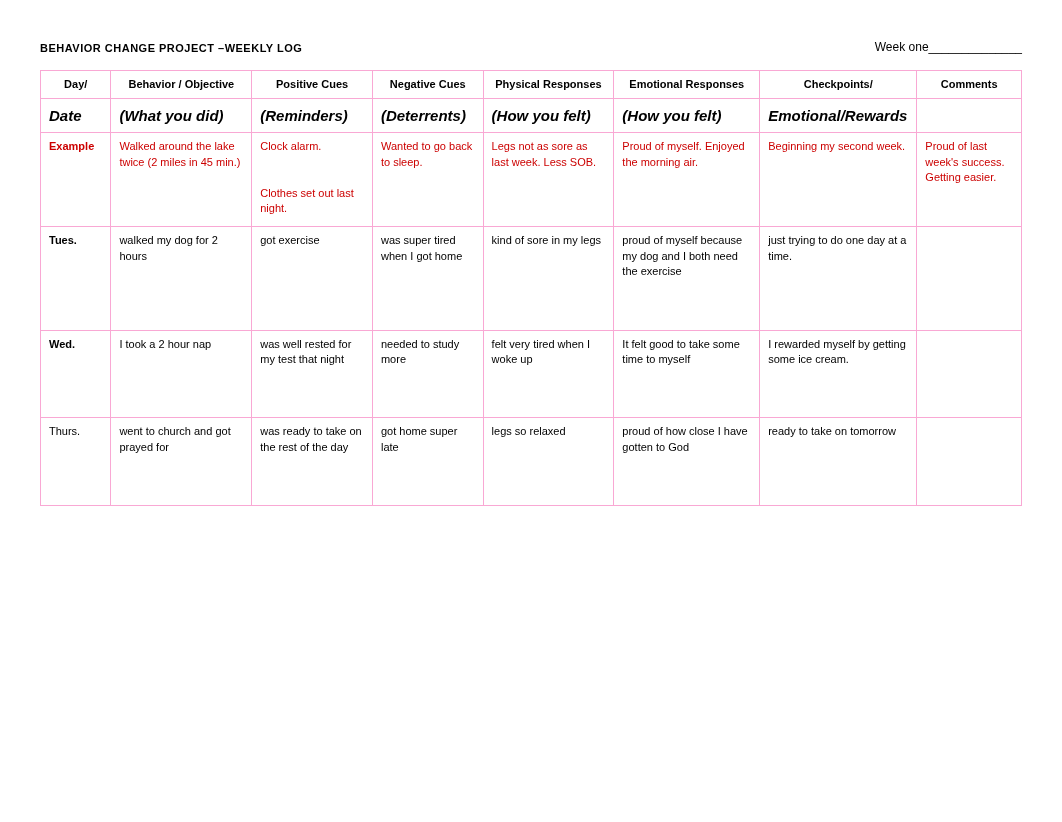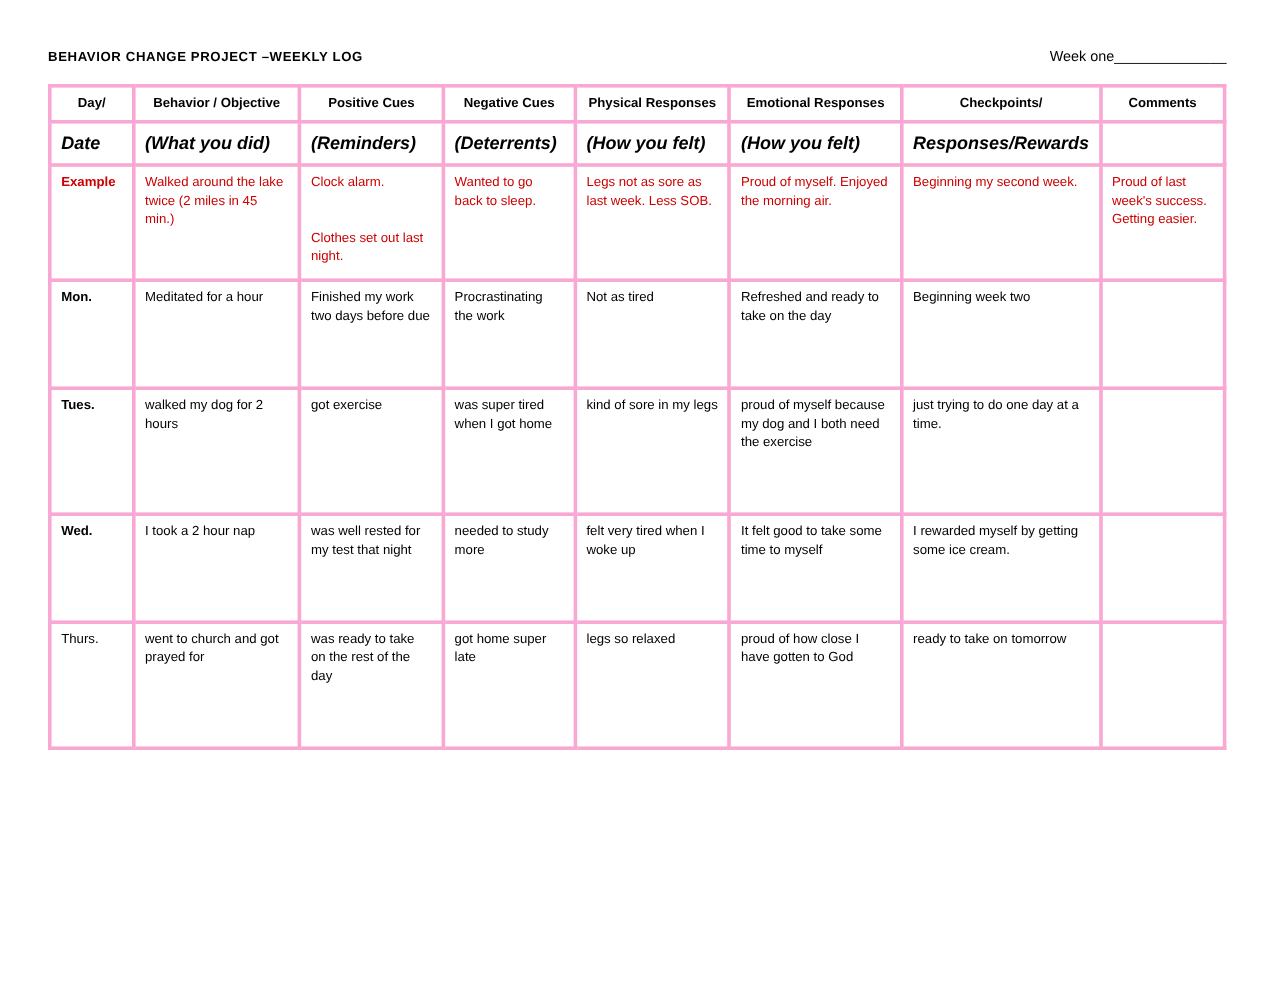--- a/index.html
+++ b/index.html
@@ -27,21 +27,21 @@
     }
     .week-label {
       font-size: 12px;
     }
     table {
       width: 100%;
       border-collapse: collapse;
       font-size: 11px;
     }
     th, td {
-      border: 3px solid #f9a8d4;
+      border: 1px solid #f9a8d4;
       padding: 6px 8px;
       vertical-align: top;
       line-height: 1.4;
     }
     thead th {
       font-weight: bold;
       font-size: 11px;
     }
     .subheader td {
       font-style: italic;
@@ -78,44 +78,34 @@
       <th class="col-check">Checkpoints/</th>
       <th class="col-comments">Comments</th>
     </tr>
     <tr class="subheader">
       <td>Date</td>
       <td>(What you did)</td>
       <td>(Reminders)</td>
       <td>(Deterrents)</td>
       <td>(How you felt)</td>
       <td>(How you felt)</td>
-      <td>Responses/Rewards</td>
+      <td>Emotional/Rewards</td>
       <td></td>
     </tr>
   </thead>
   <tbody id="table-body">
   <tr style="min-height: 80px;">
         <td style="color: rgb(204, 0, 0); font-weight: bold; vertical-align: top; min-height: 80px; padding-bottom: 10px;">Example</td>
         <td style="color: rgb(204, 0, 0); vertical-align: top; min-height: 80px; padding-bottom: 10px;">Walked around the lake twice (2 miles in 45 min.)</td>
         <td style="color: rgb(204, 0, 0); vertical-align: top; min-height: 80px; padding-bottom: 10px;">Clock alarm.<br><br><br>Clothes set out last night.</td>
         <td style="color: rgb(204, 0, 0); vertical-align: top; min-height: 80px; padding-bottom: 10px;">Wanted to go back to sleep.</td>
         <td style="color: rgb(204, 0, 0); vertical-align: top; min-height: 80px; padding-bottom: 10px;">Legs not as sore as last week. Less SOB.</td>
         <td style="color: rgb(204, 0, 0); vertical-align: top; min-height: 80px; padding-bottom: 10px;">Proud of myself. Enjoyed the morning air.</td>
         <td style="color: rgb(204, 0, 0); vertical-align: top; min-height: 80px; padding-bottom: 10px;">Beginning my second week.</td>
         <td style="color: rgb(204, 0, 0); vertical-align: top; min-height: 80px; padding-bottom: 10px;">Proud of last week's success. Getting easier.</td>
-      </tr>
-      <tr style="min-height: 80px;">
-        <td style="color: rgb(0, 0, 0); font-weight: bold; vertical-align: top; min-height: 80px; padding-bottom: 50px;">Mon.</td>
-        <td style="color: rgb(0, 0, 0); vertical-align: top; min-height: 80px; padding-bottom: 50px;">Meditated for a hour</td>
-        <td style="color: rgb(0, 0, 0); vertical-align: top; min-height: 80px; padding-bottom: 50px;">Finished my work two days before due</td>
-        <td style="color: rgb(0, 0, 0); vertical-align: top; min-height: 80px; padding-bottom: 50px;">Procrastinating the work</td>
-        <td style="color: rgb(0, 0, 0); vertical-align: top; min-height: 80px; padding-bottom: 50px;">Not as tired</td>
-        <td style="color: rgb(0, 0, 0); vertical-align: top; min-height: 80px; padding-bottom: 50px;">Refreshed and ready to take on the day</td>
-        <td style="color: rgb(0, 0, 0); vertical-align: top; min-height: 80px; padding-bottom: 50px;">Beginning week two</td>
-        <td style="color: rgb(0, 0, 0); vertical-align: top; min-height: 80px; padding-bottom: 50px;"></td>
       </tr>
       <tr style="min-height: 80px;">
         <td style="color: rgb(0, 0, 0); font-weight: bold; vertical-align: top; min-height: 80px; padding-bottom: 50px;">Tues.</td>
         <td style="color: rgb(0, 0, 0); vertical-align: top; min-height: 80px; padding-bottom: 50px;">walked my dog for 2 hours</td>
         <td style="color: rgb(0, 0, 0); vertical-align: top; min-height: 80px; padding-bottom: 50px;">got exercise</td>
         <td style="color: rgb(0, 0, 0); vertical-align: top; min-height: 80px; padding-bottom: 50px;">was super tired when I got home</td>
         <td style="color: rgb(0, 0, 0); vertical-align: top; min-height: 80px; padding-bottom: 50px;">kind of sore in my legs</td>
         <td style="color: rgb(0, 0, 0); vertical-align: top; min-height: 80px; padding-bottom: 50px;">proud of myself because my dog and I both need the exercise</td>
         <td style="color: rgb(0, 0, 0); vertical-align: top; min-height: 80px; padding-bottom: 50px;">just trying to do one day at a time.</td>
         <td style="color: rgb(0, 0, 0); vertical-align: top; min-height: 80px; padding-bottom: 50px;"></td>

